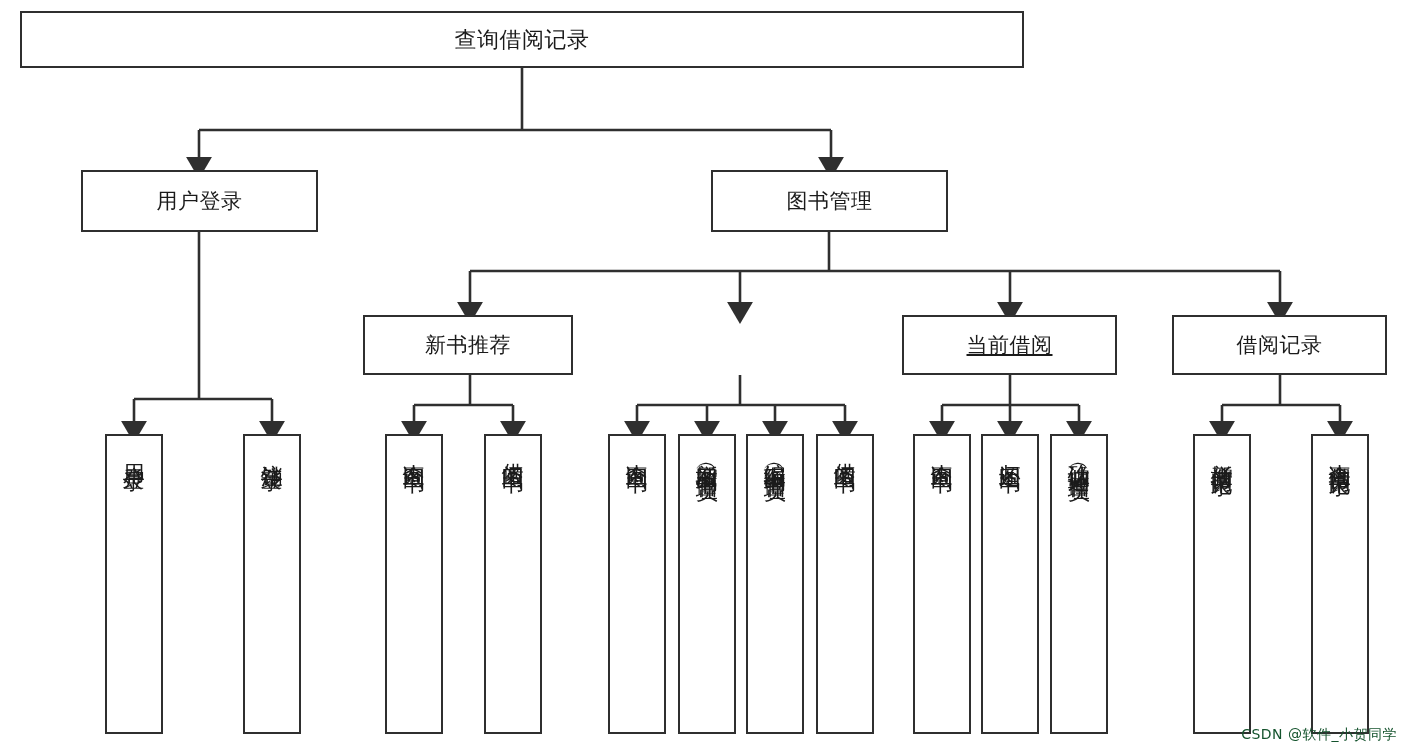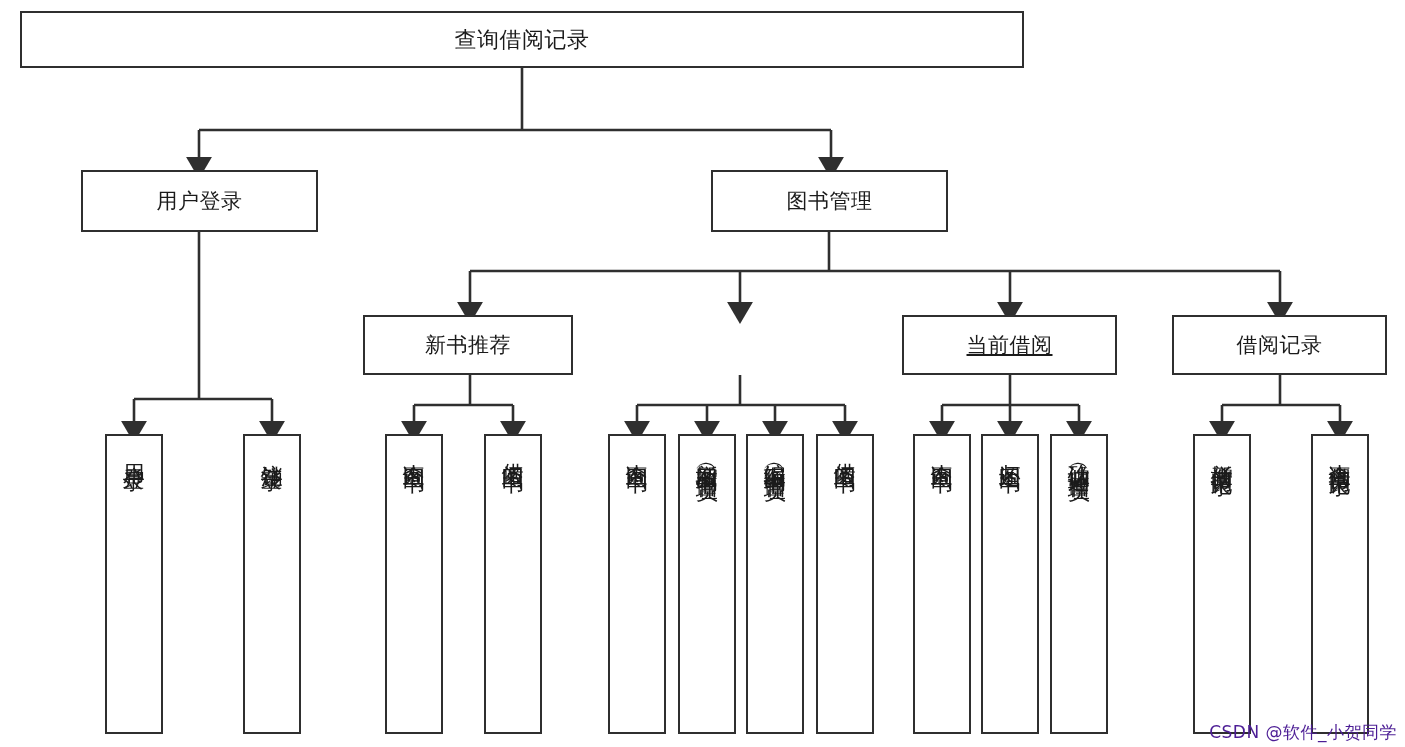--- a/index.html
+++ b/index.html
@@ -60,22 +60,22 @@
     text-orientation: upright;
     font-size: 22px;
     line-height: 1.06;
     letter-spacing: 2.5px;
     white-space: nowrap;
   }
   #watermark {
     position: absolute;
     right: 8px;
     bottom: 3px;
-    font-size: 17px;
-    color: #4c1d95;
+    font-size: 14px;
+    color: #14532d;
     white-space: nowrap;
     letter-spacing: 0.5px;
     font-family: "DejaVu Sans", "Liberation Sans", sans-serif;
     text-align: center;
   }
 </style>
 </head>
 <body>
 
 <div id="canvas">

